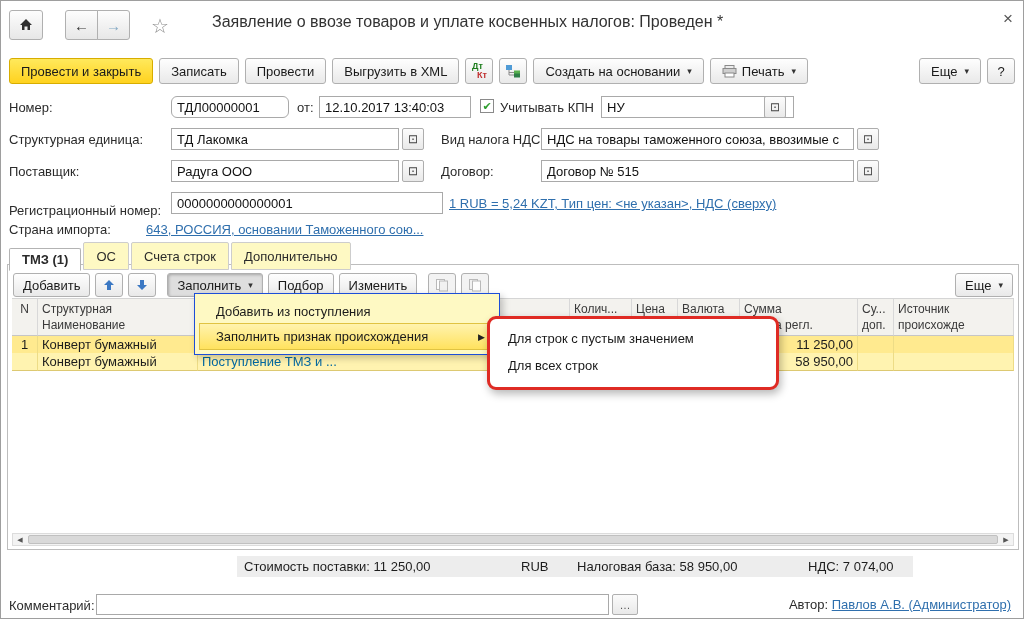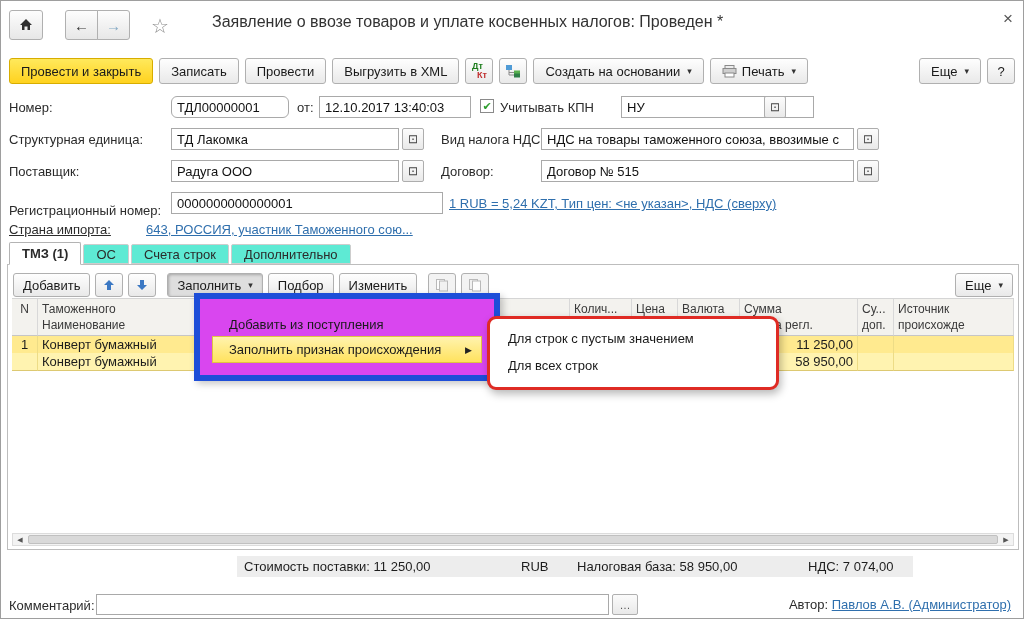--- a/index.html
+++ b/index.html
@@ -47,22 +47,22 @@
   .dtkt { display:flex; flex-direction:column; font-size:9px; line-height:9px; font-weight:bold; }
   .dtkt .dt { color:#1e7e1e; }
   .dtkt .kt { color:#c03030; margin-left:5px; }
 
   
   .chk { position:absolute; width:14px; height:14px; border:1px solid #8a8a8a; background:#fff;
          display:flex; align-items:center; justify-content:center; font-size:11px; color:#2f9e2f; }
 
   
   .tabs { position:absolute; left:8px; top:241px; display:flex; align-items:flex-end; z-index:3; }
-  .tab { height:20px; padding:0 12px; display:flex; align-items:center; font-size:13px; color:#2b2b2b;
-         border:1px solid #cdcdcd; background:#5eead4; margin-right:2px; border-radius:2px 2px 0 0; }
+  .tab { height:28px; padding:0 12px; display:flex; align-items:center; font-size:13px; color:#2b2b2b;
+         border:1px solid #cdcdcd; background:#fef9c3; margin-right:2px; border-radius:2px 2px 0 0; }
   .tab.active { background:#fff; border-color:#b3b3b3; border-bottom:1px solid #fff; font-weight:bold;
                 height:23px; margin-bottom:-1px; }
 
   
   .panel { position:absolute; left:6px; top:263px; width:1012px; height:286px;
            border:1px solid #bdbdbd; background:#fff; }
   .tt { position:absolute; left:5px; right:5px; top:3px; height:26px; display:flex;
         align-items:center; gap:5px; }
 
   .grid { position:absolute; left:4px; right:4px; top:33px; bottom:18px; background:#fff;
@@ -78,22 +78,22 @@
   .sel1 .c { background:#ffea8f; border-right-color:#eddc86; }
   .sel2 .c { background:#fff3b0; border-right-color:#eddc86; border-bottom:1px solid #ddc972; height:18px; }
   .frag { position:absolute; top:0; color:#0369a1; }
 
   .hscroll { position:absolute; left:4px; right:4px; bottom:3px; height:13px; background:#f3f3f3;
              border:1px solid #dcdcdc; display:flex; align-items:center; }
   .hs-btn { width:14px; text-align:center; font-size:7px; color:#555; }
   .hs-thumb { flex:1; height:9px; background:#d9d9d9; border:1px solid #c0c0c0; border-radius:2px; margin:0 1px; }
 
   
-  .ctx-menu { position:absolute; left:193px; top:292px; width:306px; background:#d946ef;
-              border:6px solid #1d4ed8; box-shadow:3px 3px 7px rgba(0,0,0,.22); z-index:20; padding:13px; }
+  .ctx-menu { position:absolute; left:193px; top:292px; width:306px; background:#fef9c3;
+              border:1px solid #1d4ed8; box-shadow:3px 3px 7px rgba(0,0,0,.22); z-index:20; padding:5px; }
   .ctx-item { height:25px; display:flex; align-items:center; padding:0 9px 0 16px;
               font-size:13px; color:#1a1a1a; white-space:nowrap; }
   .ctx-item .spacer { flex:1; }
   .ctx-item.hl { background:linear-gradient(#fff3ae,#ffe25e); outline:1px solid #e0c342; }
   .sub-arrow { font-size:9px; color:#222; }
   .ctx-sub { position:absolute; left:486px; top:315px; width:292px; background:#fff;
              border:3px solid #df2b24; border-radius:9px; box-shadow:2px 4px 9px rgba(0,0,0,.28);
              z-index:21; padding:6px 0 8px; }
   .ctx-sub .ctx-item { height:27px; padding-left:18px; }
 
@@ -181,21 +181,21 @@
   </div>
   <div class="lbl" style="left:296px; top:99px;">от:</div>
   <div class="field" style="left:318px; top:95px; width:152px;">
     <span class="grow">12.10.2017 13:40:03</span>
 
   </div>
   <div class="chk" style="left:479px; top:98px;">
     <span>✔</span>
   </div>
   <div class="lbl" style="left:499px; top:99px;">Учитывать КПН</div>
-  <div class="field" style="left:600px; top:95px; width:193px;margin-left:20px;">
+  <div class="field" style="left:600px; top:95px; width:193px;">
     <span class="grow">НУ</span>
 
   </div>
   <div class="sqbtn" style="left:763px; top:95px;">
     <span>⊡</span>
   </div>
 
   <div class="lbl" style="left:8px; top:131px;">Структурная единица:</div>
   <div class="field" style="left:170px; top:127px; width:228px;">
     <span class="grow">ТД Лакомка</span>
@@ -229,22 +229,22 @@
   <div class="sqbtn" style="left:856px; top:159px;">
     <span>⊡</span>
   </div>
 
   <div class="lbl" style="left:8px; top:202px;">Регистрационный номер:</div>
   <div class="field" style="left:170px; top:191px; width:272px;">
     <span>0000000000000001</span>
   </div>
   <div class="link" style="position:absolute; left:448px; top:195px;">1 RUB = 5,24 KZT, Тип цен: &lt;не указан&gt;, НДС (сверху)</div>
 
-  <div class="lbl" style="left:8px; top:221px;text-decoration:underline;">Страна импорта:</div>
-  <div class="link" style="position:absolute; left:145px; top:221px;">643, РОССИЯ, участник Таможенного сою...</div>
+  <div class="lbl" style="left:8px; top:221px;">Страна импорта:</div>
+  <div class="link" style="position:absolute; left:145px; top:221px;">643, РОССИЯ, основании Таможенного сою...</div>
 
   <div class="tabs">
     <div class="tab active">
         <span>ТМЗ (1)</span>
       </div>
     <div class="tab">
         <span>ОС</span>
       </div>
     <div class="tab">
         <span>Счета строк</span>
@@ -299,21 +299,21 @@
     </div>
 
     <div class="grid">
 
       <div class="grow">
         <div class="h cen">
             <div>N</div>
             <div></div>
           </div>
         <div class="h">
-            <div>Таможенного</div>
+            <div>Структурная</div>
             <div>Наименование</div>
           </div>
         <div class="h">
             <div></div>
             <div></div>
           </div>
         <div class="h">
             <div>Колич...</div>
             <div></div>
           </div>

